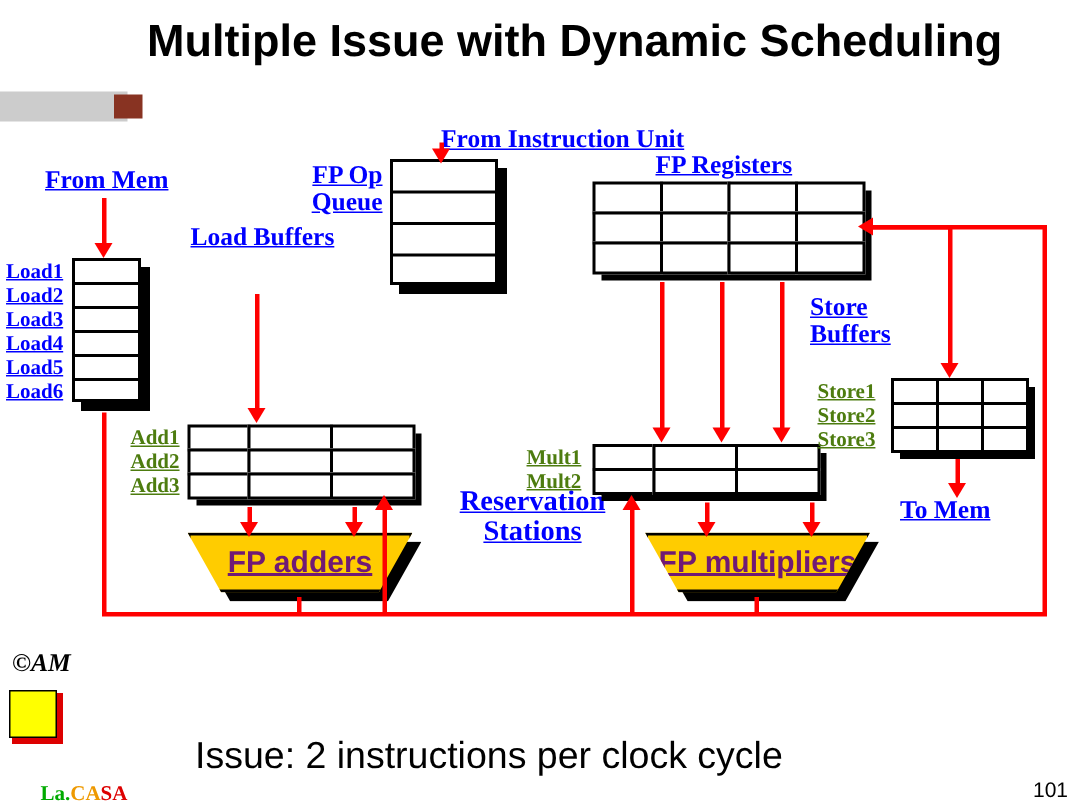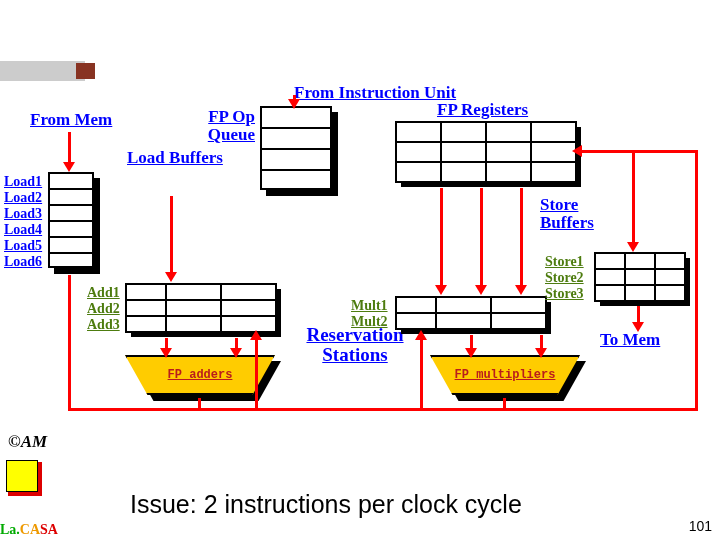--- a/index.html
+++ b/index.html
@@ -22,21 +22,21 @@
   .colbox .shadow{position:absolute;left:6px;top:6px;background:#000;}
   .colbox .face{position:absolute;left:0;top:0;display:grid;}
   .colbox .cell{border:2px solid #000;background:#fff;box-sizing:border-box;margin-right:-2px;margin-bottom:-2px;}
 
   
   .fu{position:absolute;width:150px;height:40px;}
   .fu .shadow{position:absolute;left:6px;top:6px;width:150px;height:40px;background:#000;
     clip-path:polygon(0 0,100% 0,85% 100%,15% 100%);}
   .fu .face{position:absolute;left:0;top:0;width:150px;height:40px;background:#ffcc00;border:2px solid #000;box-sizing:border-box;
     clip-path:polygon(0 0,100% 0,85% 100%,15% 100%);
-    display:flex;align-items:center;justify-content:center;font-family:Liberation Mono, monospace;font-weight:bold;color:#b91c1c;font-size:12px;text-decoration:underline;}
+    display:flex;align-items:center;justify-content:center;font-family:Liberation Sans, sans-serif;font-weight:bold;color:#701a75;font-size:20px;text-decoration:underline;}
 
   
   .lb-labels{position:absolute;left:4px;font-family:"Comic Sans MS",cursive;font-weight:bold;color:#00f;font-size:14px;text-decoration:underline;line-height:16px;}
   
   .side-labels{position:absolute;font-family:"Comic Sans MS",cursive;font-weight:bold;color:#4d7c0f;font-size:14px;text-decoration:underline;line-height:16px;}
 
   
   .arrow{position:absolute;background:#f00;}
   .arrow.h{height:3px;}
   .arrow.v{width:3px;}
@@ -45,27 +45,28 @@
   .ahead.up{border-left:6px solid transparent;border-right:6px solid transparent;border-bottom:10px solid #f00;}
   .ahead.left{border-top:6px solid transparent;border-bottom:6px solid transparent;border-right:10px solid #f00;}
 
   .footer-text{position:absolute;left:130px;top:490px;font-size:25px;color:#000;text-align:right;}
   .slide-num{position:absolute;right:8px;bottom:6px;font-size:14px;color:#000;}
   .am{position:absolute;left:8px;top:432px;font-family:"Times New Roman",serif;font-style:italic;font-weight:bold;font-size:17px;}
   .logo{position:absolute;left:6px;top:460px;width:36px;height:36px;}
   .logo .back{position:absolute;left:2px;top:2px;width:34px;height:34px;background:#d00;}
   .logo .front{position:absolute;left:0;top:0;width:30px;height:30px;background:#ff0;border:1px solid #000;}
   .lacasa{position:absolute;left:0;bottom:2px;font-family:"Comic Sans MS",cursive;font-weight:bold;font-size:14px;}
-  .lacasa .g{color:#0a0;} .lacasa .o{color:#e90;} .lacasa .r{color:#d00;}
+  .lacasa .g{color:#0a0;padding-left:27px;} .lacasa .o{color:#e90;} .lacasa .r{color:#d00;}
 </style>
 </head>
 <body>
 
 <div class="title-bar">
   <div class="title-accent"></div>
+  <div class="title-text">Multiple Issue with Dynamic Scheduling</div>
 </div>
 
 <div class="label" style="left:294px;top:83px;">From Instruction Unit</div>
 <div class="label" style="left:30px;top:110px;">From Mem</div>
 <div class="label" style="left:200px;top:108px;white-space:pre;line-height:1.05;text-align:right;width:55px;">FP Op
 Queue</div>
 <div class="label" style="left:95px;top:148px;margin-left:32px;">Load Buffers</div>
 <div class="label" style="left:437px;top:100px;">FP Registers</div>
 <div class="label" style="left:540px;top:196px;white-space:pre;line-height:1.05;text-decoration:underline;">Store
 Buffers</div>

